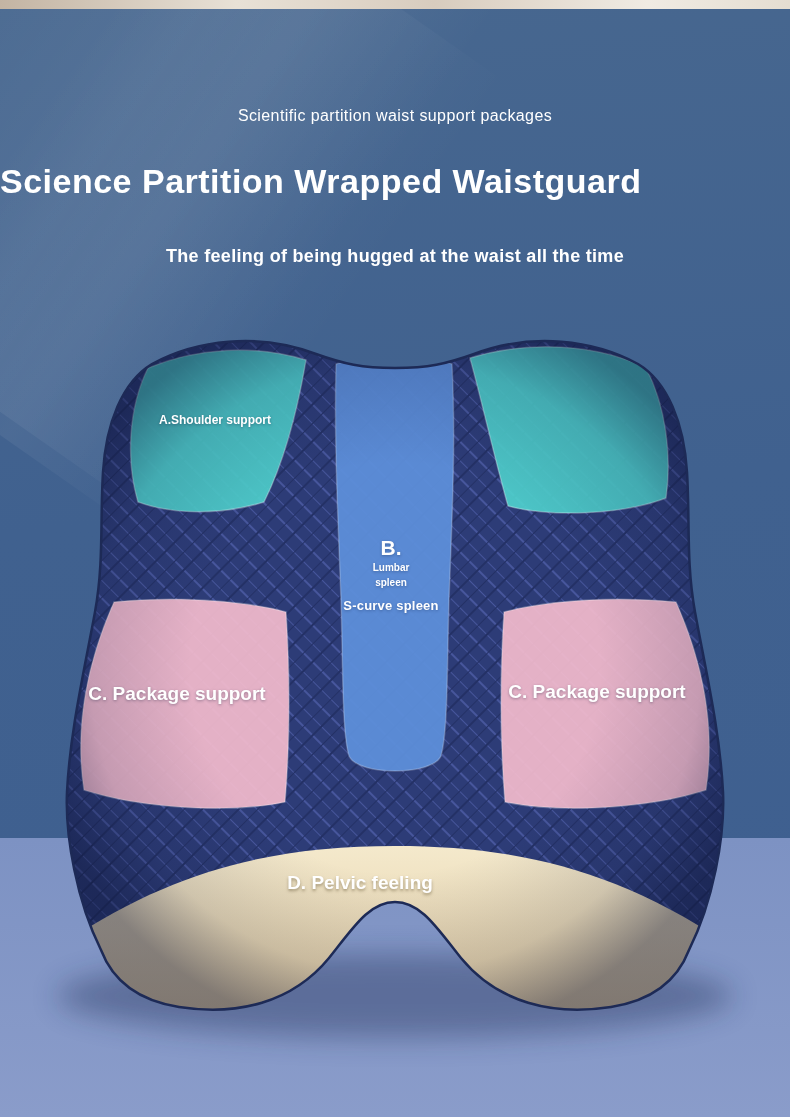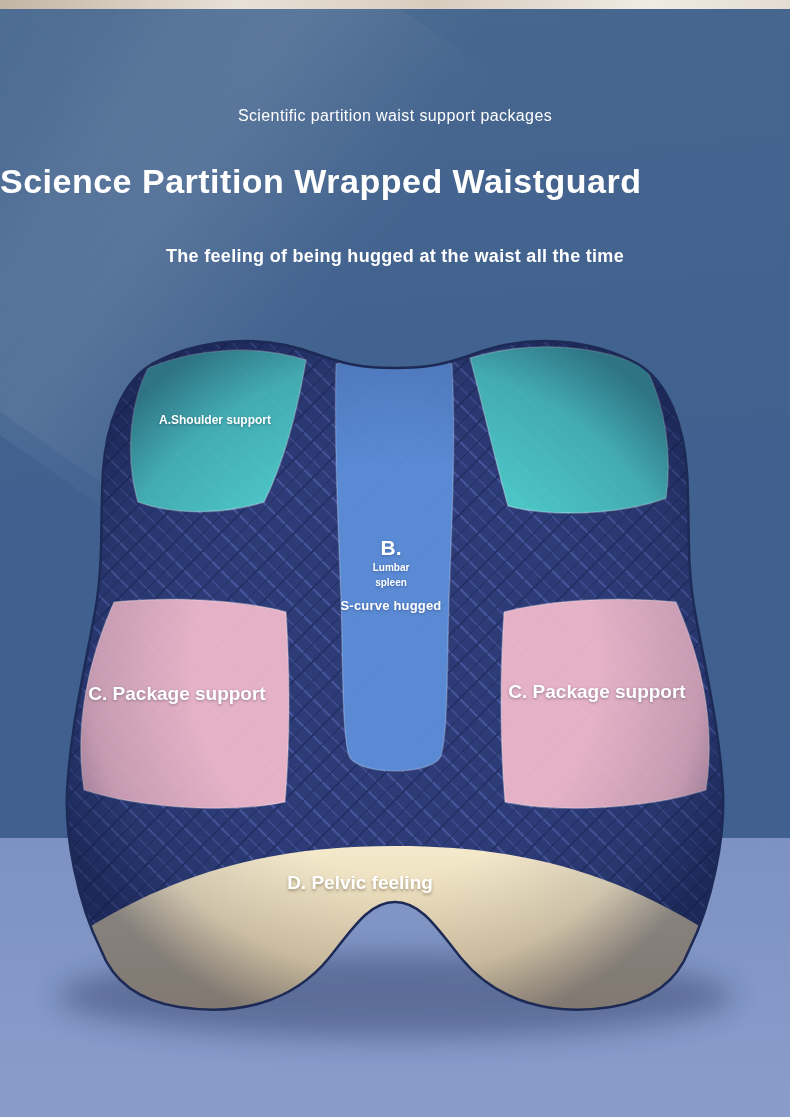--- a/index.html
+++ b/index.html
@@ -158,21 +158,21 @@
     <use href="#cushionPath" fill="none" stroke="#1d2a56" stroke-width="2.5"></use>
   </svg>
 
   <div class="zone-label lbl-shoulder-left">A.Shoulder support</div>
 
 
   <div class="lumbar-label">
     <div class="lumbar-letter">B.</div>
     <div class="lumbar-small">Lumbar</div>
     <div class="lumbar-small">spleen</div>
-    <div class="lumbar-scurve">S-curve hugged</div>
+    <div class="lumbar-scurve">S-curve spleen</div>
   </div>
 
   <div class="zone-label lbl-package-left">C. Package support</div>
 
   <div class="zone-label lbl-package-right">C. Package support</div>
 
   <div class="zone-label lbl-pelvic">D. Pelvic feeling</div>
 
 </div>
 

